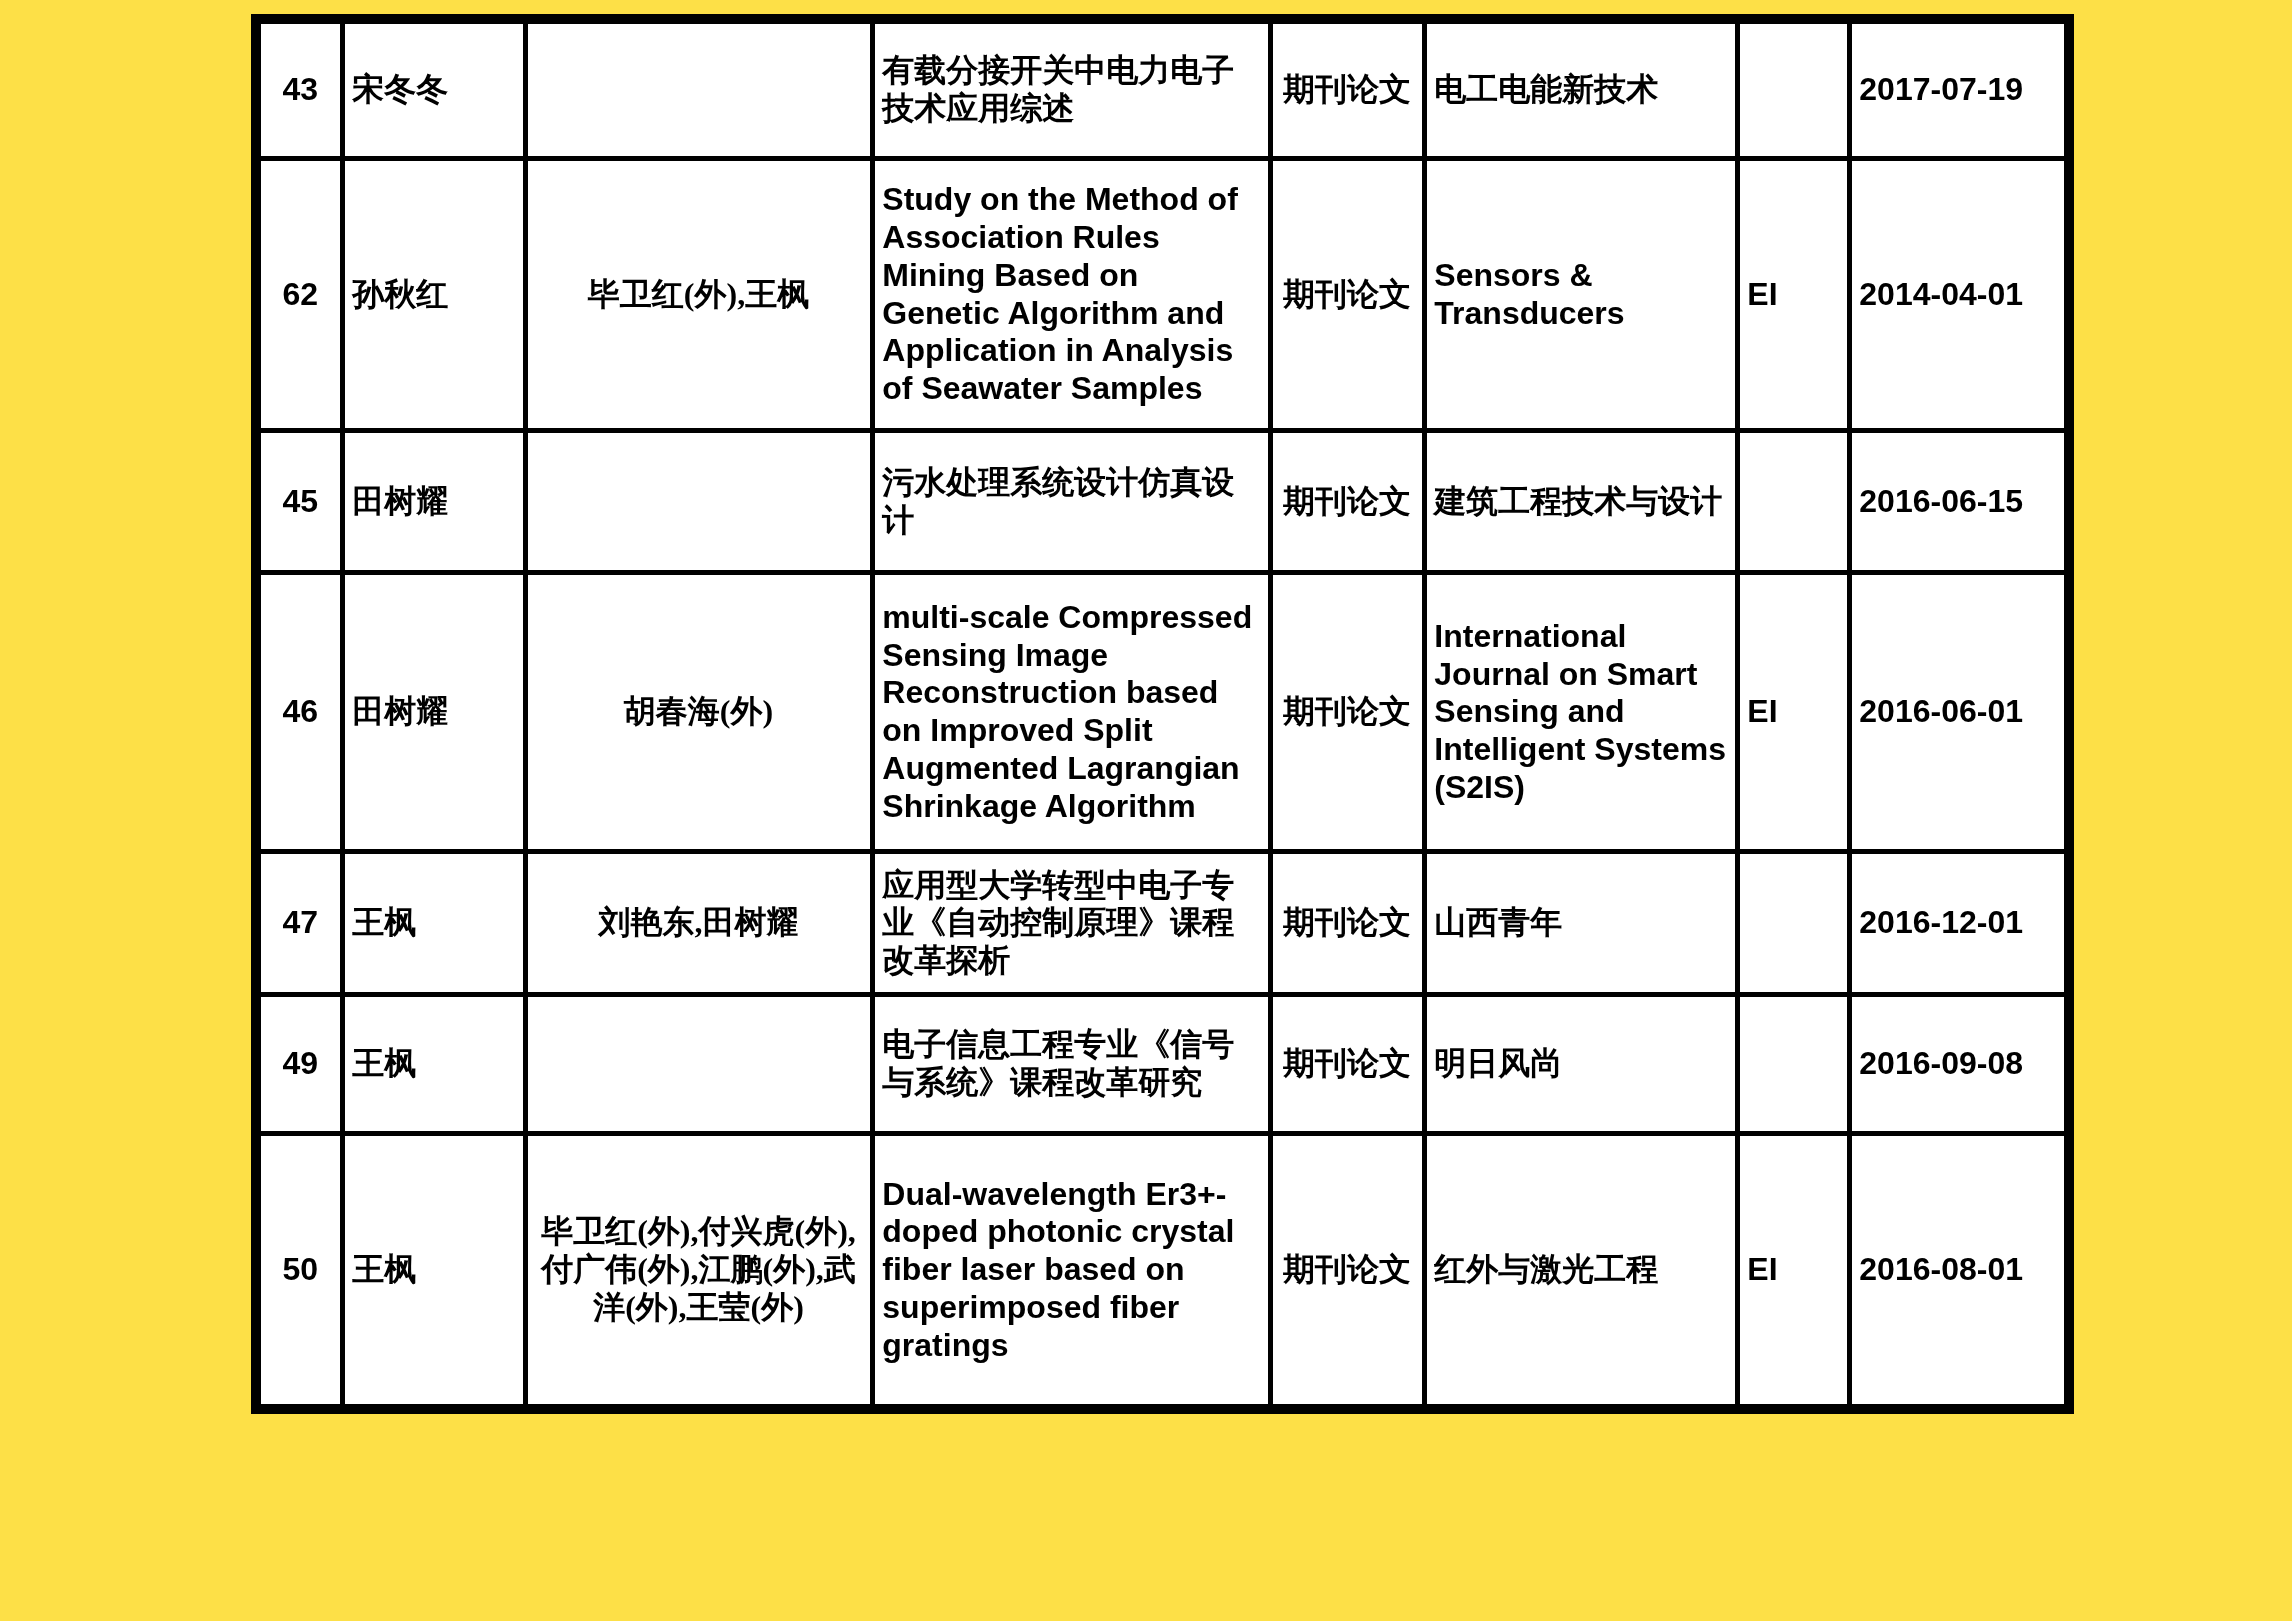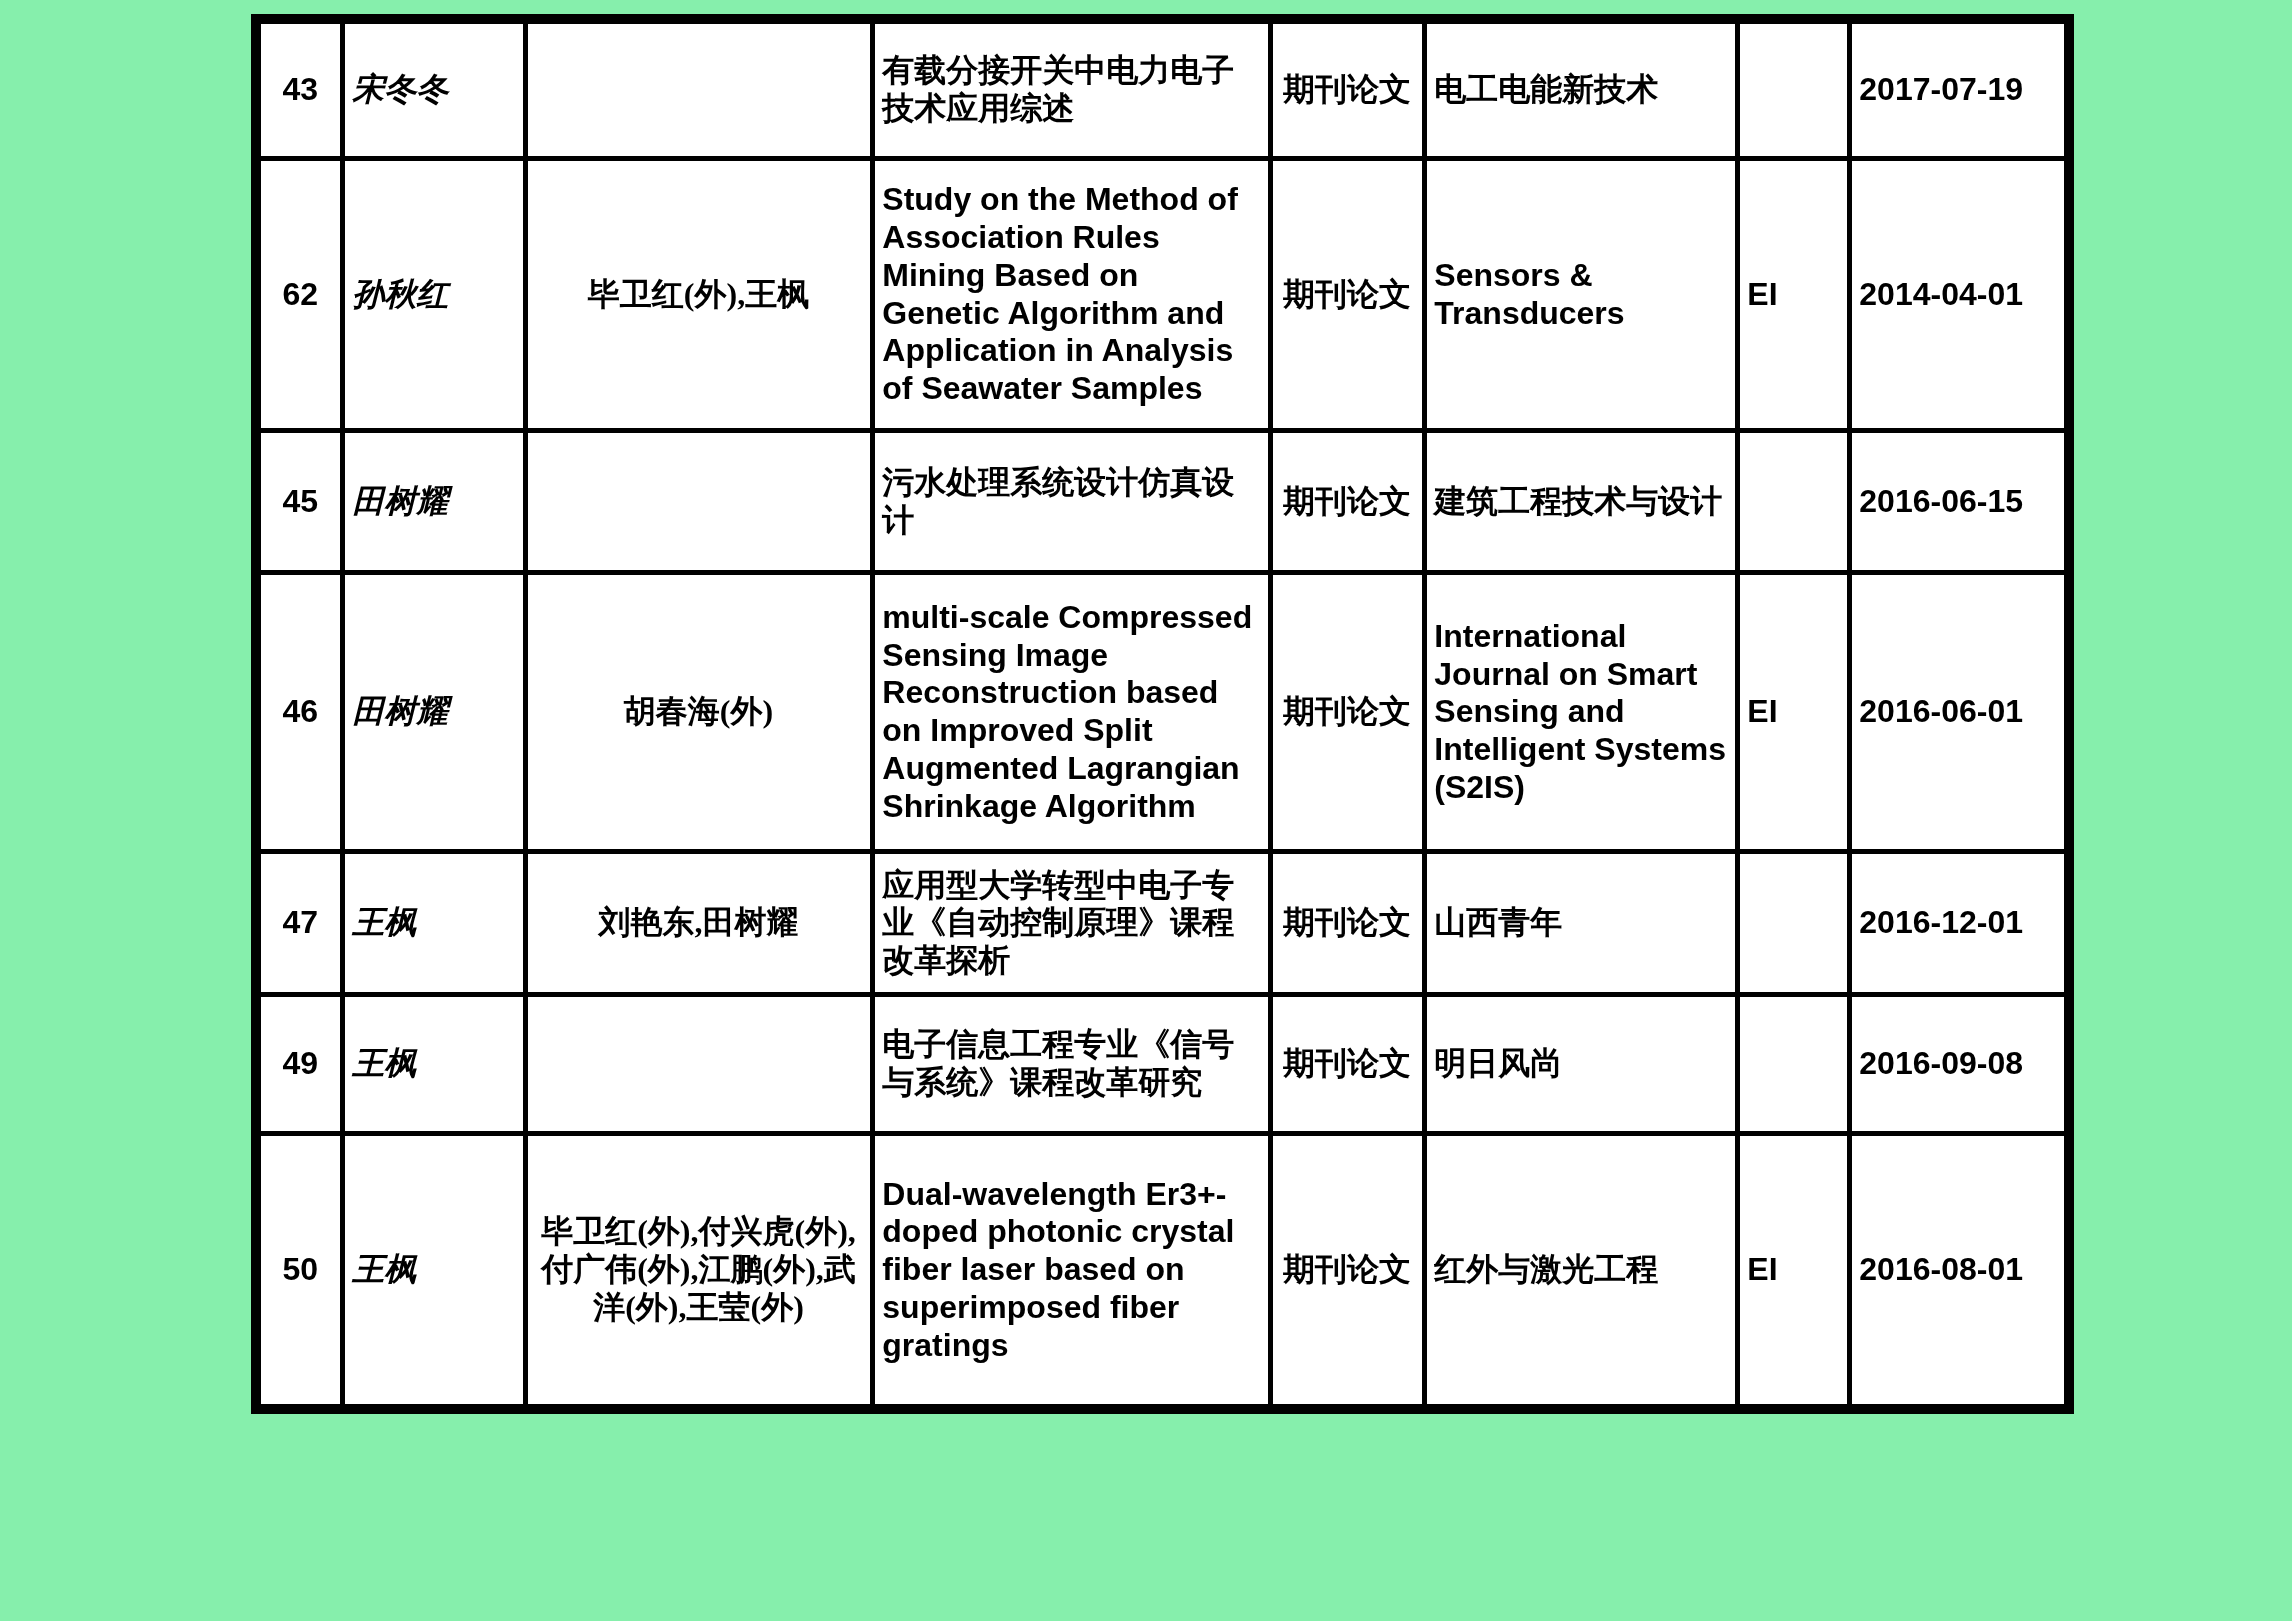--- a/index.html
+++ b/index.html
@@ -4,21 +4,21 @@
 <style>
   html, body {
     margin: 0;
     padding: 0;
     background: #ffffff;
   }
   .page {
     position: relative;
     width: 2293px;
     height: 1621px;
-    background: #86efac;
+    background: #fde047;
     font-family: "Liberation Sans", sans-serif;
     color: #000000;
   }
   table.pub-table {
     position: absolute;
     left: 251px;
     top: 13.7px;
     border-collapse: collapse;
     table-layout: fixed;
     border: 10.8px solid #000000;
@@ -37,21 +37,21 @@
   col.col-no       { width: 86px; }
   col.col-author   { width: 183px; }
   col.col-coauth   { width: 347px; }
   col.col-title    { width: 398px; }
   col.col-type     { width: 154px; }
   col.col-journal  { width: 313px; }
   col.col-index    { width: 112px; }
   col.col-date     { width: 220px; }
 
   td.c-no     { text-align: center; padding: 3.9px 2px; }
-  td.c-author { text-align: left; font-style: italic; }
+  td.c-author { text-align: left; }
   td.c-coauth { text-align: center; padding: 3.9px 5.9px; font-family: Liberation Serif, serif; }
   td.c-title  { text-align: left; }
   td.c-type   { text-align: center; padding: 3.9px 5.9px; }
   td.c-journal{ text-align: left; }
   td.c-index  { text-align: left; padding: 3.9px 5.9px; }
   td.c-date   { text-align: left; padding: 3.9px 5.9px; }
 
   tr.r-43 { height: 140px; }
   tr.r-44 { height: 272px; }
   tr.r-45 { height: 142px; }

